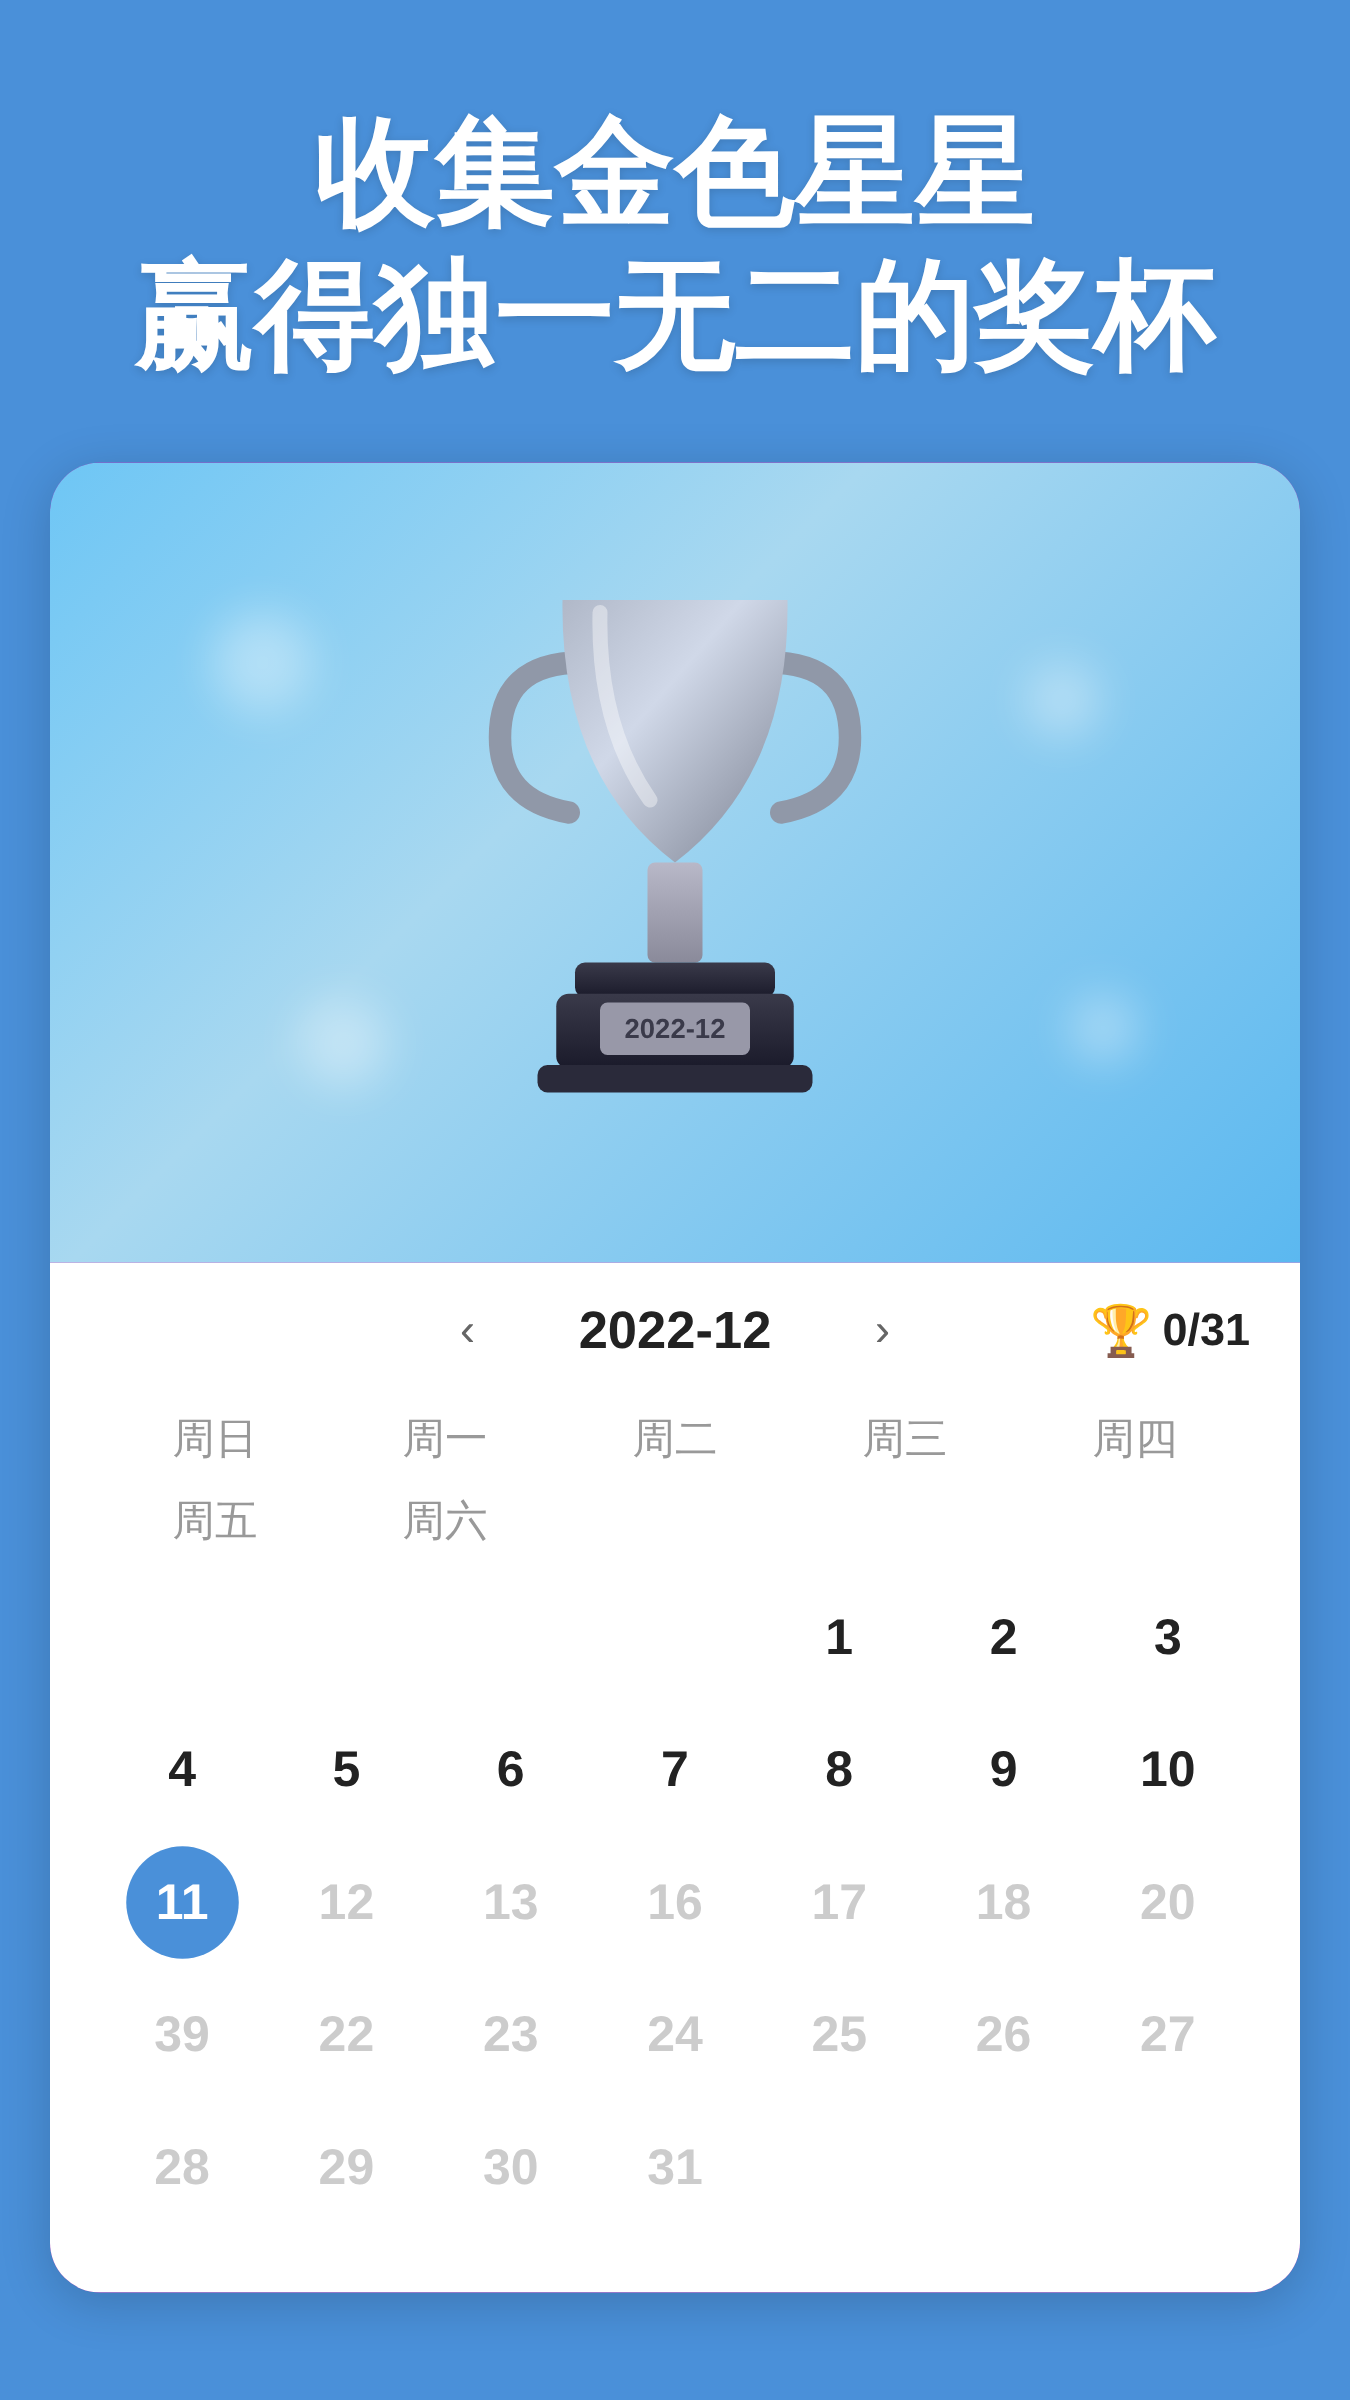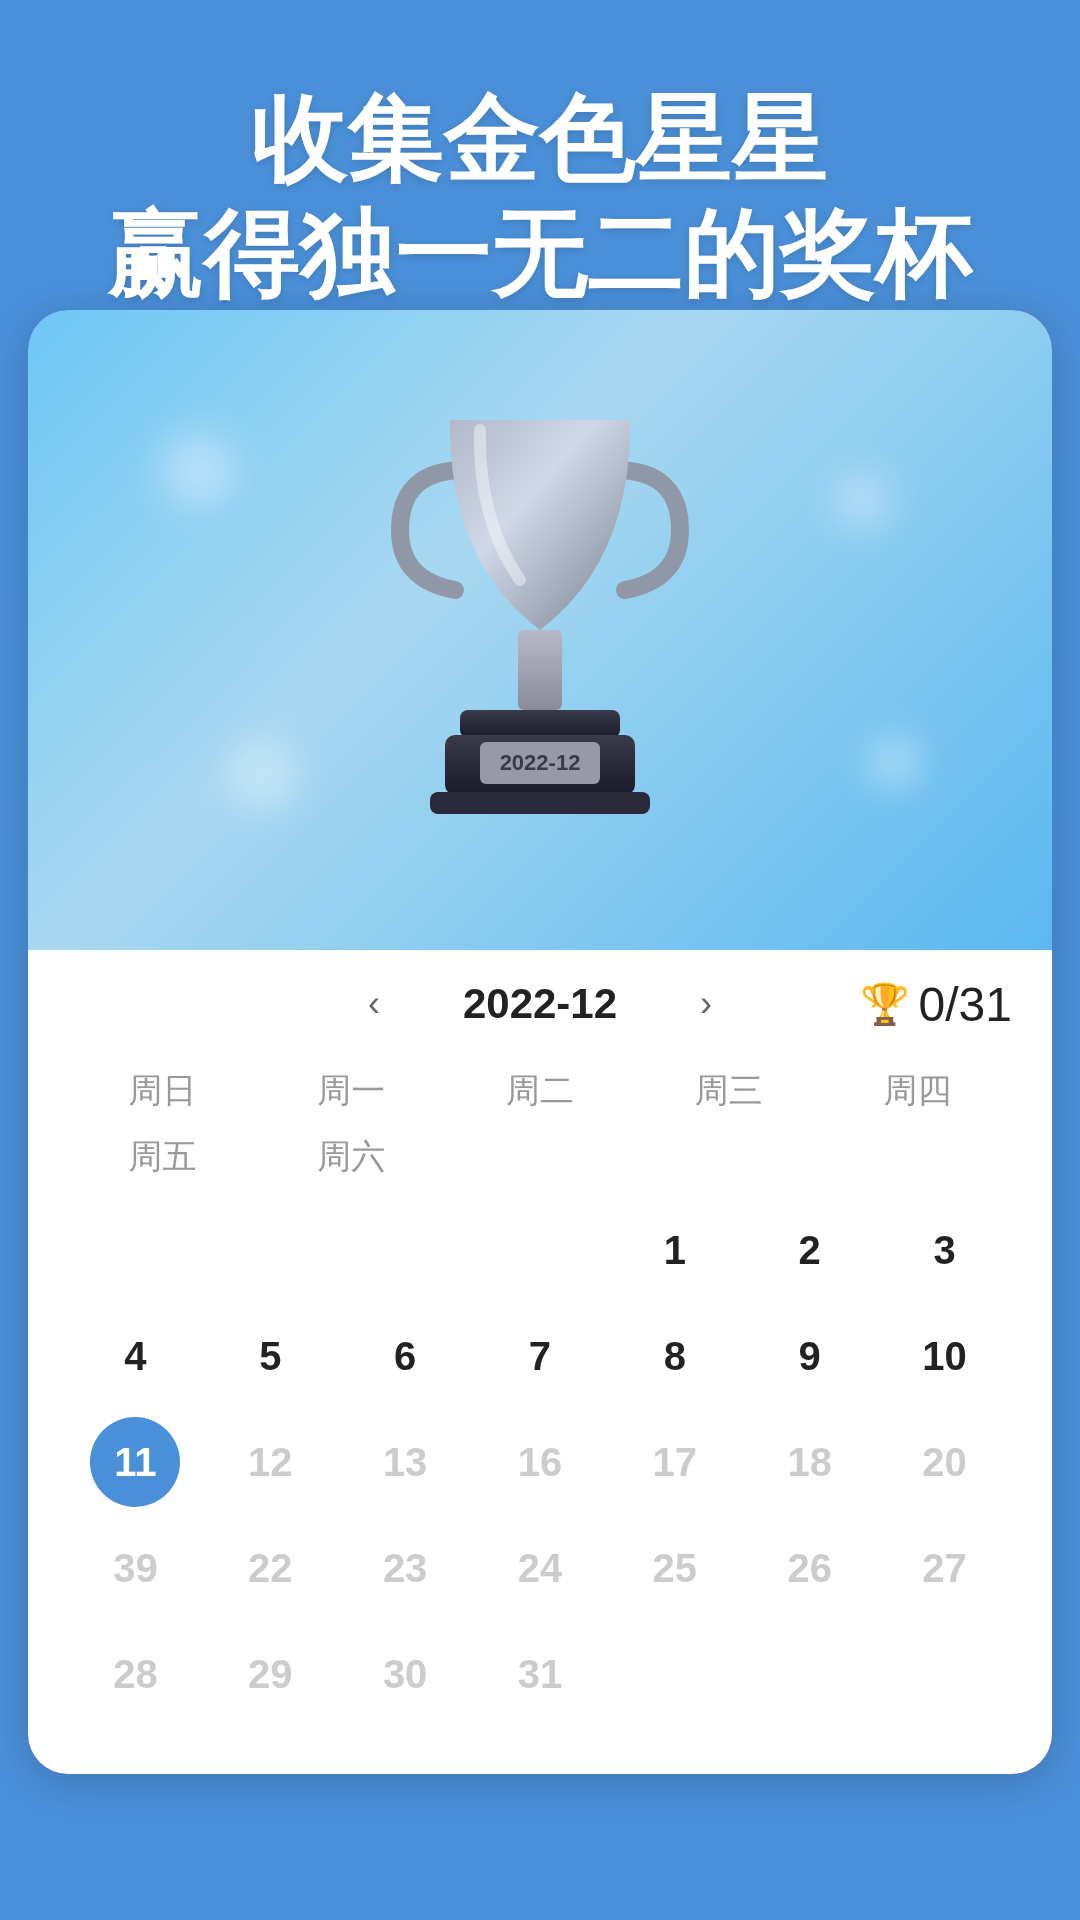--- a/index.html
+++ b/index.html
@@ -9,32 +9,33 @@
       height: 1920px;
       background: #4a90d9;
       font-family: -apple-system, 'PingFang SC', 'Helvetica Neue', Arial, sans-serif;
       overflow: hidden;
       position: relative;
     }
 
     .header-text {
       text-align: center;
       padding-top: 80px;
+      padding-bottom: 60px;
     }
 
     .header-line {
       font-size: 96px;
       font-weight: 700;
       color: #ffffff;
       line-height: 1.2;
       text-shadow: 0 2px 8px rgba(0,0,0,0.15);
     }
 
     .card {
-      margin: 0 28px;
+      margin: 0 40px;
       border-radius: 40px;
       overflow: hidden;
       background: #a21caf;
       box-shadow: 0 8px 40px rgba(0,0,0,0.18);
     }
 
     .trophy-section {
       background: linear-gradient(135deg, #6ec6f5 0%, #a8d8f0 40%, #5bb8f0 100%);
       height: 640px;
       display: flex;
@@ -105,22 +106,22 @@
       display: flex;
       align-items: center;
       gap: 8px;
     }
 
     .trophy-emoji {
       font-size: 40px;
     }
 
     .trophy-count {
-      font-size: 48px;
-      font-weight: 400;
+      font-size: 36px;
+      font-weight: 700;
       color: #222;
     }
 
     .weekdays {
       display: grid;
       grid-template-columns: repeat(5, 1fr);
       margin-bottom: 10px;
     }
 
     .weekday {

